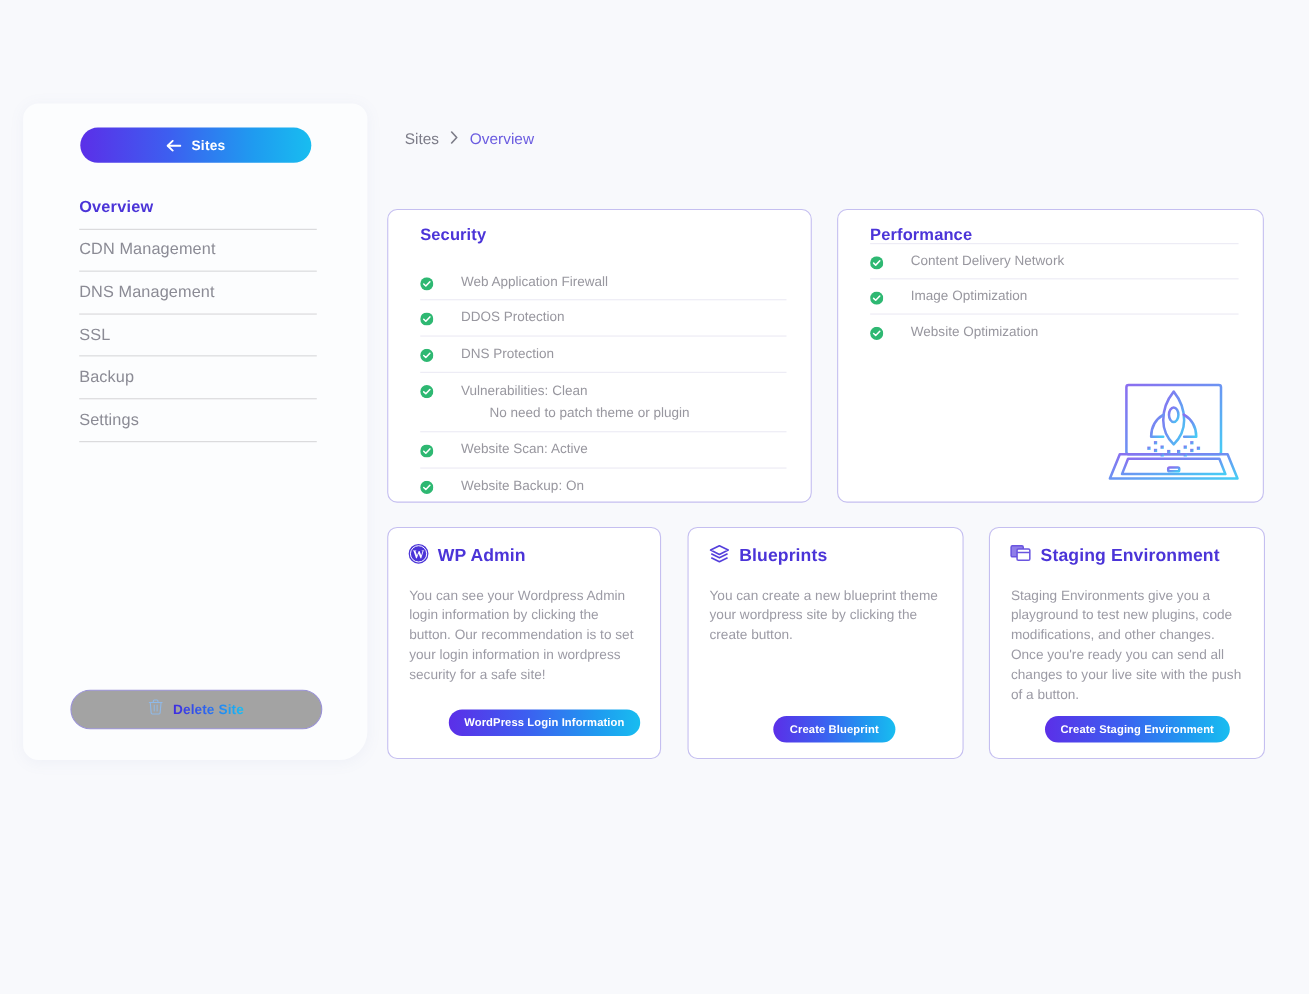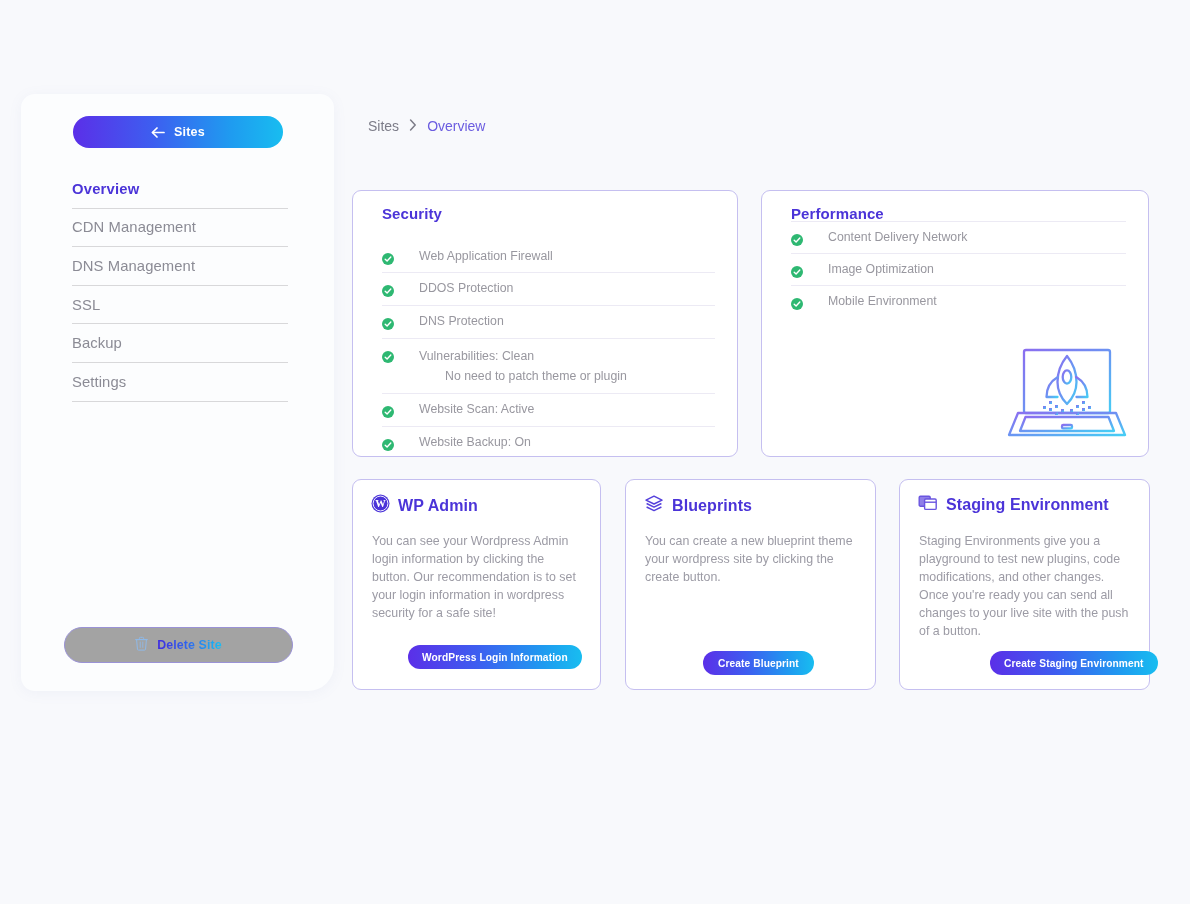--- a/index.html
+++ b/index.html
@@ -211,21 +211,21 @@
     font-weight: bold;
     letter-spacing: 0.1px;
     display: flex;
     align-items: center;
     justify-content: center;
     cursor: pointer;
     white-space: nowrap;
   }
   #btn-wp-login { left: 55px; bottom: 20px; padding: 0 14px; }
   #btn-create-blueprint { left: 77px; bottom: 14px; padding: 0 15px; }
-  #btn-create-staging { left: 50px; bottom: 14px; padding: 0 14px; margin-left: 40px; }
+  #btn-create-staging { left: 50px; bottom: 14px; padding: 0 14px; }
 </style>
 </head>
 <body>
 
 <div id="root">
 
   <div class="sidebar">
 
     <div class="sites-btn">
       <span class="arrow">
@@ -375,21 +375,21 @@
         <span class="check-text">Image Optimization</span>
       </div>
 
       <div class="check-row" style="border-bottom:none">
         <span class="check-icon">
           <svg width="12" height="12" viewBox="0 0 12 12">
               <circle cx="6" cy="6" r="6" fill="#2eb872"></circle>
               <path d="M3.2 6.2 L5.1 8 L8.8 4.1" fill="none" stroke="#fff" stroke-width="1.4" stroke-linecap="round" stroke-linejoin="round"></path>
             </svg>
         </span>
-        <span class="check-text">Mobile Environment</span>
+        <span class="check-text">Website Optimization</span>
       </div>
     </div>
 
     <div class="rocket-wrap">
       <svg width="126" height="112" viewBox="0 0 126 112">
         <defs>
           <linearGradient id="gradRocket" x1="0" y1="0" x2="1" y2="1">
             <stop offset="0%" stop-color="#8b6ef0"></stop>
             <stop offset="45%" stop-color="#6f8ff2"></stop>
             <stop offset="100%" stop-color="#46cdf5"></stop>

